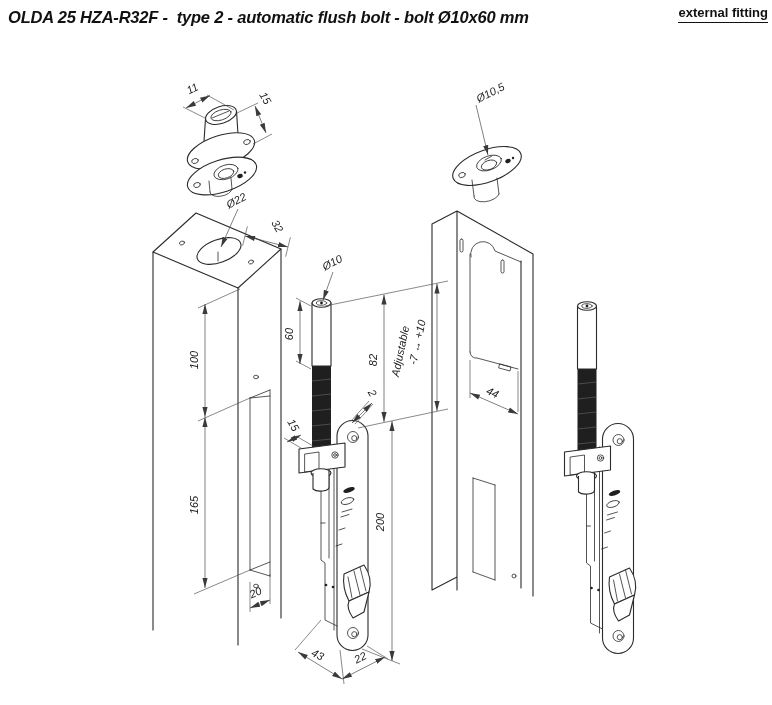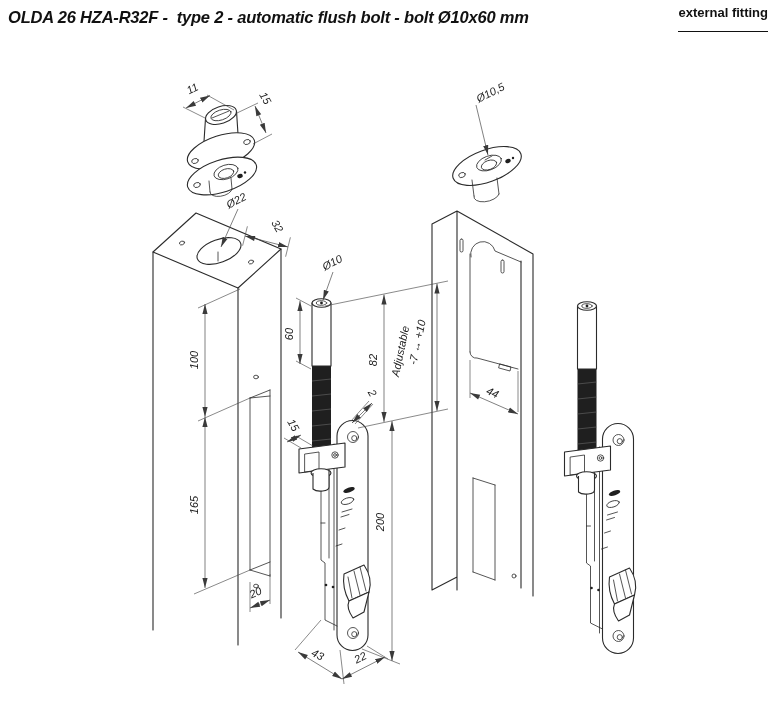--- a/index.html
+++ b/index.html
@@ -1,35 +1,35 @@
 <!DOCTYPE html>
 <html><head>
 <meta charset="utf-8">
 <style>
   html,body{margin:0;padding:0;}
   body{width:772px;height:705px;background:#fff;position:relative;overflow:hidden;
        font-family:"Liberation Sans",sans-serif;}
   .hdr-title{position:absolute;left:8px;top:8px;font-size:16.5px;font-weight:bold;
        font-style:italic;color:#111;letter-spacing:-0.2px;white-space:pre;}
   .hdr-fitting{position:absolute;right:4px;top:5px;font-size:13px;font-weight:bold;
-       color:#111;border-bottom:1.6px solid #111;padding-bottom:11px;}
+       color:#111;border-bottom:1.6px solid #111;padding-bottom:2px;}
   svg{position:absolute;left:0;top:0;}
   .obj{stroke:#2b2b2b;stroke-width:1.1;fill:none;stroke-linejoin:round;stroke-linecap:round;}
   .objf{stroke:#2b2b2b;stroke-width:1.1;fill:#fff;stroke-linejoin:round;}
   .det{stroke:#2b2b2b;stroke-width:0.8;fill:none;stroke-linecap:round;}
   .ext{stroke:#4a4a4a;stroke-width:0.65;fill:none;}
   .dim{stroke:#4a4a4a;stroke-width:0.7;fill:none;}
   .dark{fill:#1f1f1f;stroke:none;}
   text{font-family:"Liberation Sans",sans-serif;font-style:italic;font-size:11px;
        fill:#1c1c1c;text-anchor:middle;}
 </style>
 </head>
 <body>
 
-<div class="hdr-title">OLDA 26 HZA-R32F -  type 2 - automatic flush bolt - bolt Ø10x60 mm</div>
+<div class="hdr-title">OLDA 25 HZA-R32F -  type 2 - automatic flush bolt - bolt Ø10x60 mm</div>
 <div class="hdr-fitting">external fitting</div>
 
 <svg width="772" height="705" viewBox="0 0 772 705">
   <defs>
     <marker id="ma" markerWidth="12" markerHeight="10" refX="10" refY="5" orient="auto" markerUnits="userSpaceOnUse">
       <path d="M10,5 L0,2.4 L0,7.6 Z" fill="#3a3a3a"></path>
     </marker>
     <marker id="mb" markerWidth="12" markerHeight="10" refX="0" refY="5" orient="auto" markerUnits="userSpaceOnUse">
       <path d="M0,5 L10,2.4 L10,7.6 Z" fill="#3a3a3a"></path>
     </marker>

